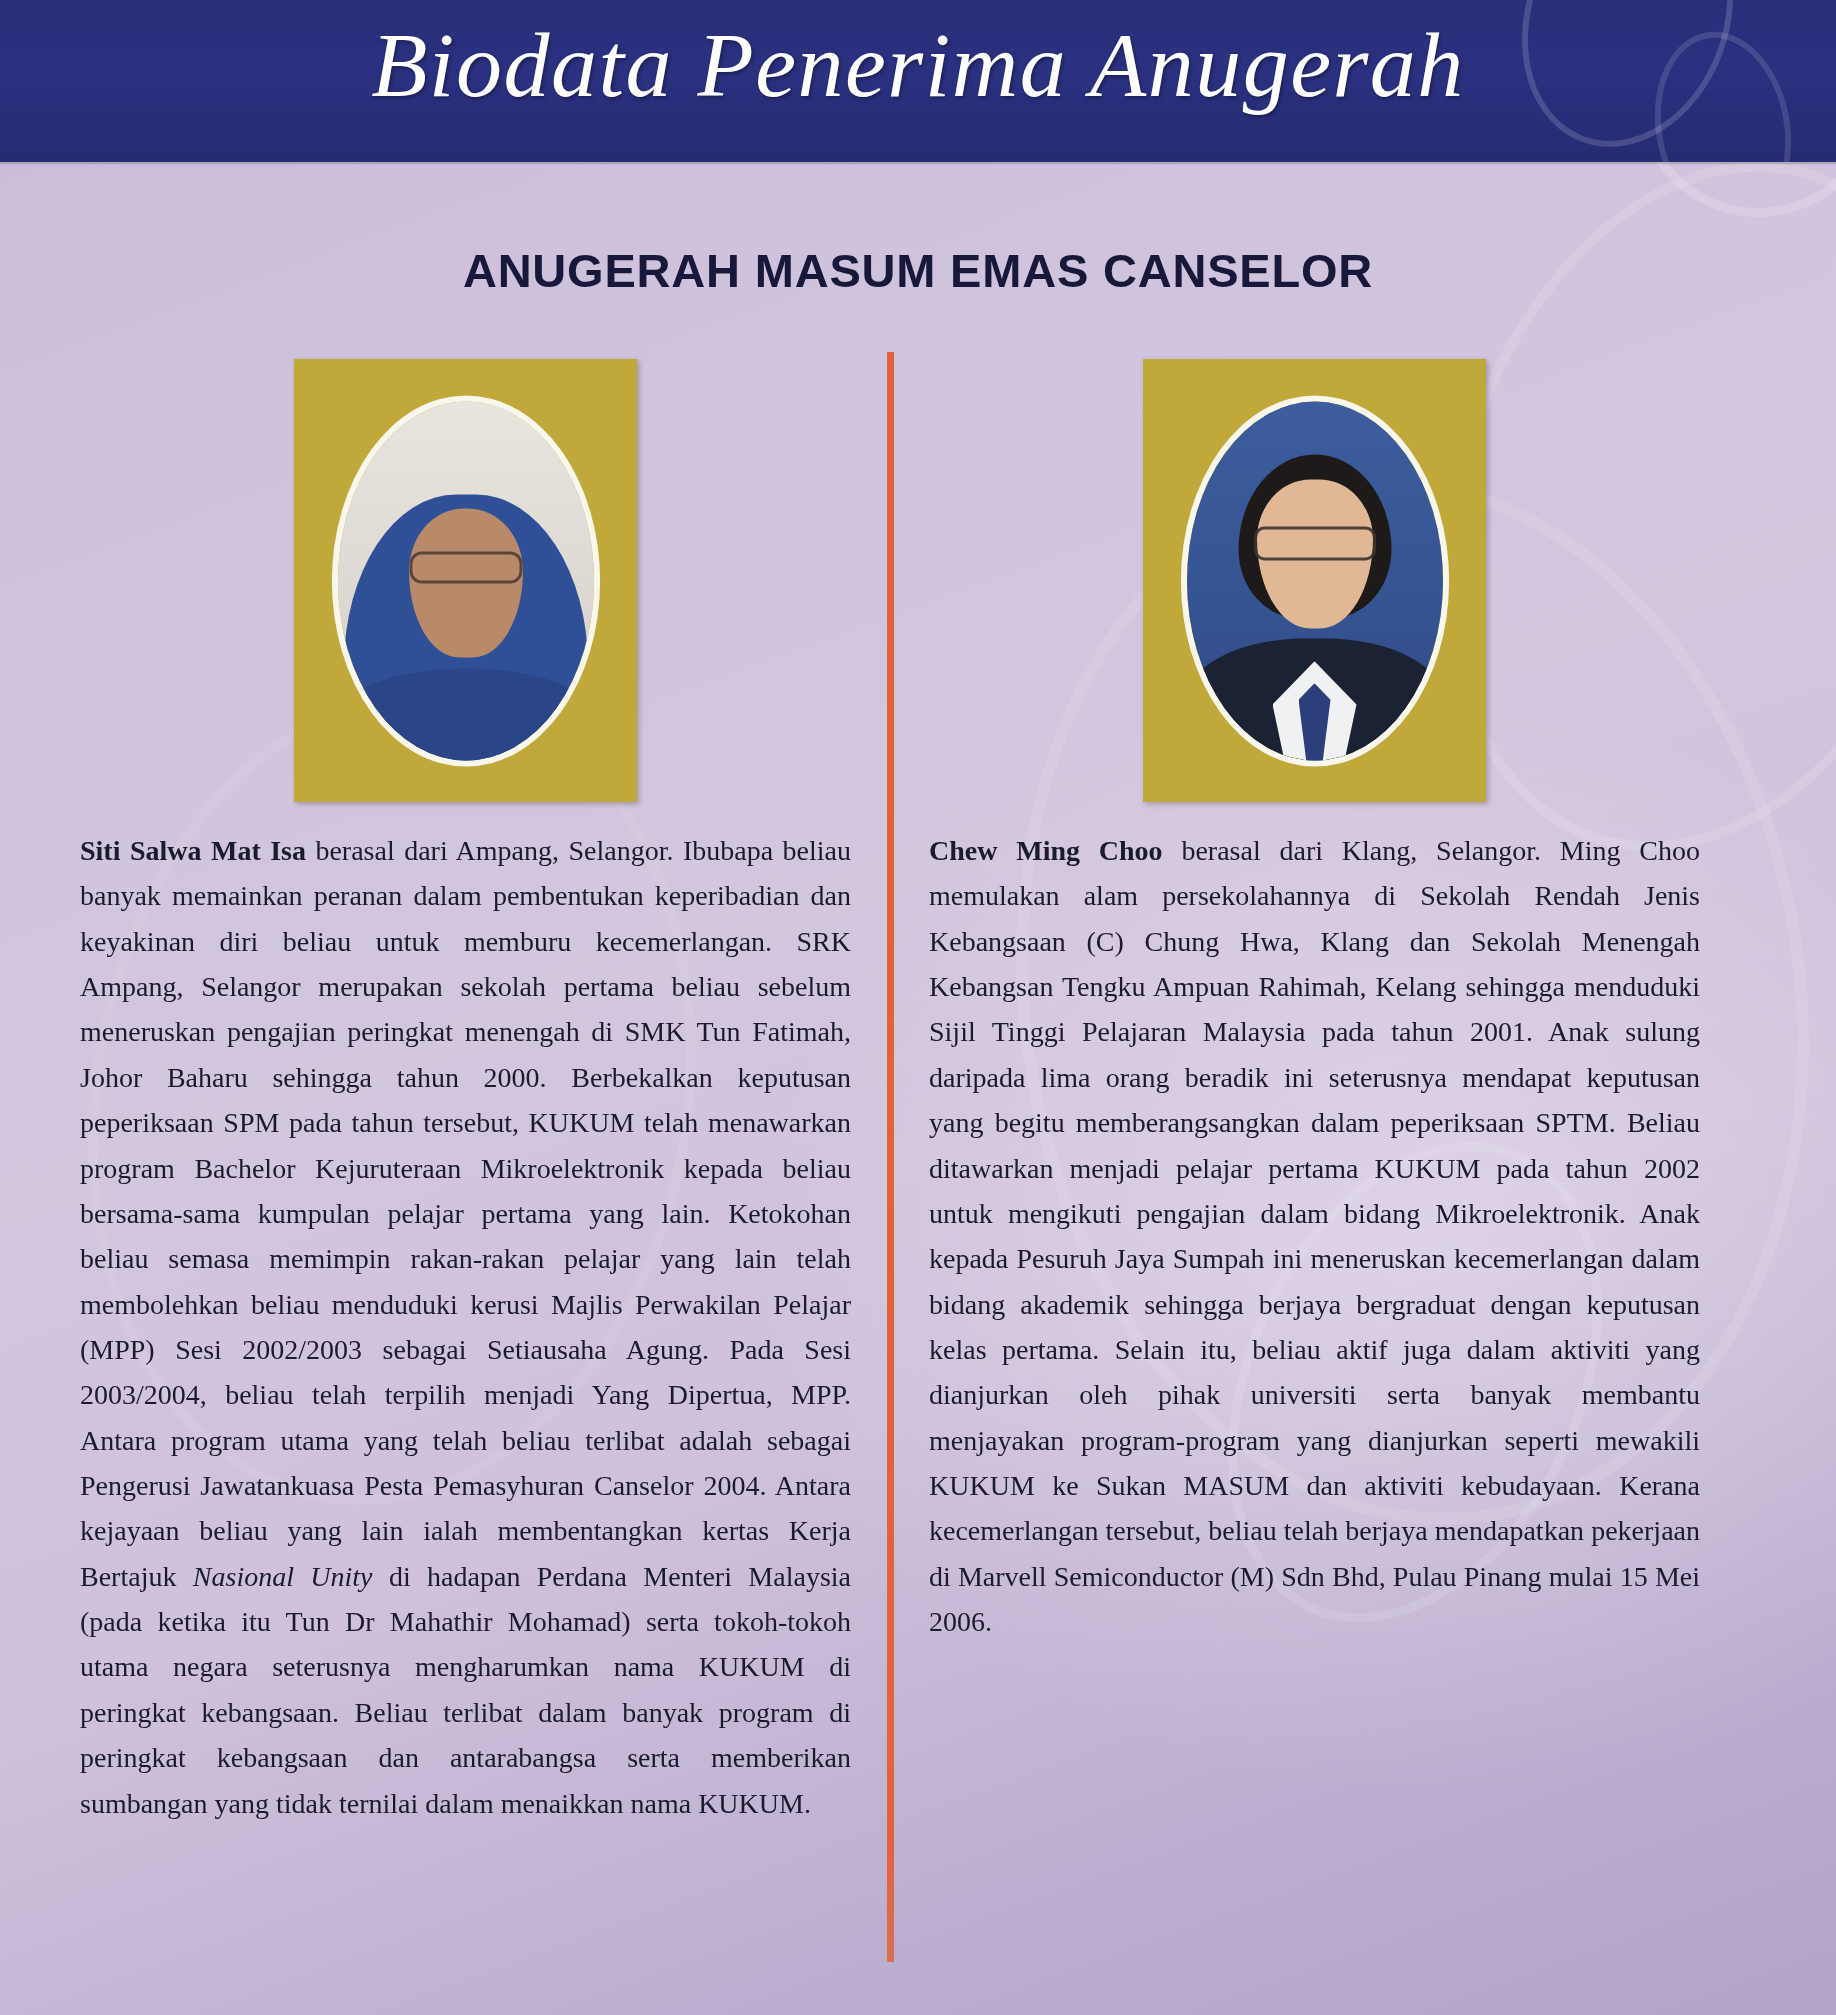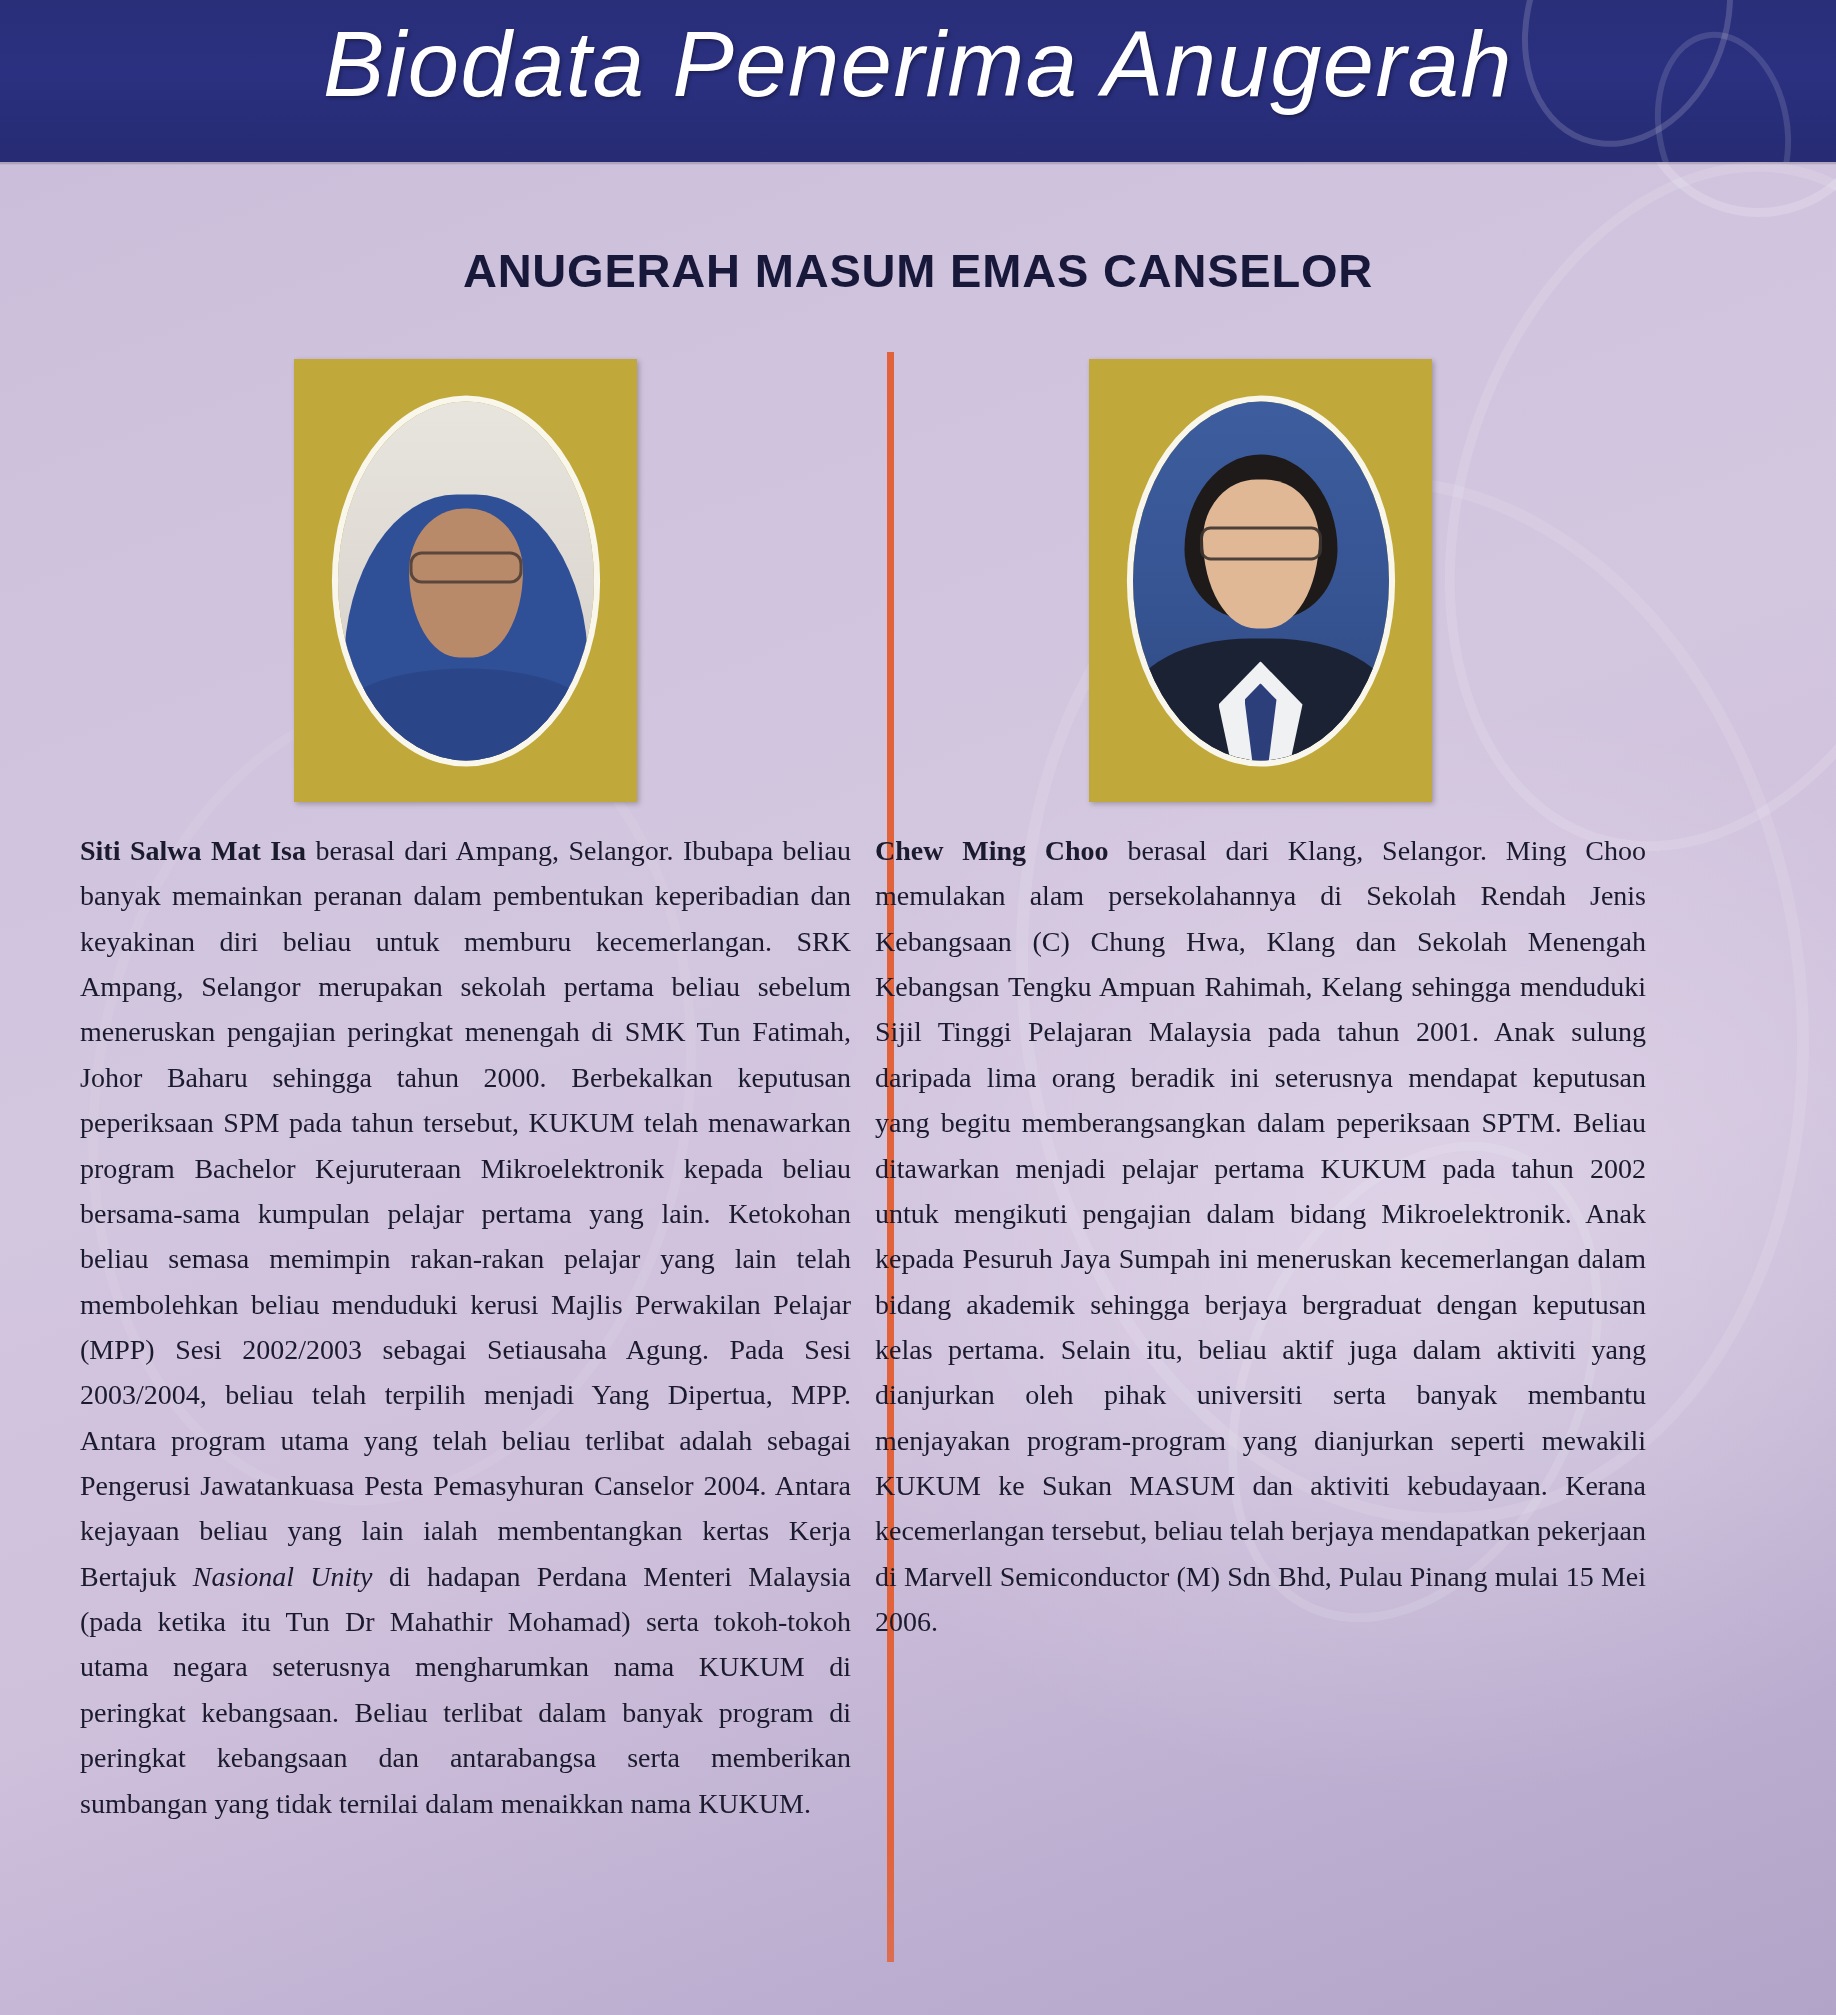--- a/index.html
+++ b/index.html
@@ -54,21 +54,21 @@
   }
   .banner .b1 { width: 191px; height: 252px; right: 107px; top: -114px; transform: rotate(20deg); }
   .banner .b2 { width: 122px; height: 183px; right: 46px; top: 30.5px; transform: rotate(-10deg); border-color: rgba(255,255,255,0.13); }
 
   .banner-title {
     position: absolute;
     left: 0; right: 0;
     top: 12.2px;
     text-align: center;
     color: #ffffff;
-    font-family: Liberation Sans, sans-serif;
+    font-family: Liberation Serif, serif;
     font-size: 92px;
     font-style: italic;
     font-weight: 400;
     letter-spacing: 1.5px;
     text-shadow: 1.5px 2.3px 3.8px rgba(0,0,0,0.35);
     white-space: nowrap;
   }
 
   
   .award-title {
@@ -93,21 +93,21 @@
     background: linear-gradient(180deg, #e2623a 0%, #e2623a 92%, rgba(226,98,58,0.85) 100%);
   }
 
   
   .col {
     position: absolute;
     top: 359px;
     width: 771px;
   }
   .col.left  { left: 80px; }
-  .col.right { left: 875px; }
+  .col.right { left: 929px; }
 
   .photo-wrap {
     display: flex;
     justify-content: center;
   }
   .photo {
     width: 343px;
     height: 443px;
     background: #c0a93a;
     position: relative;

